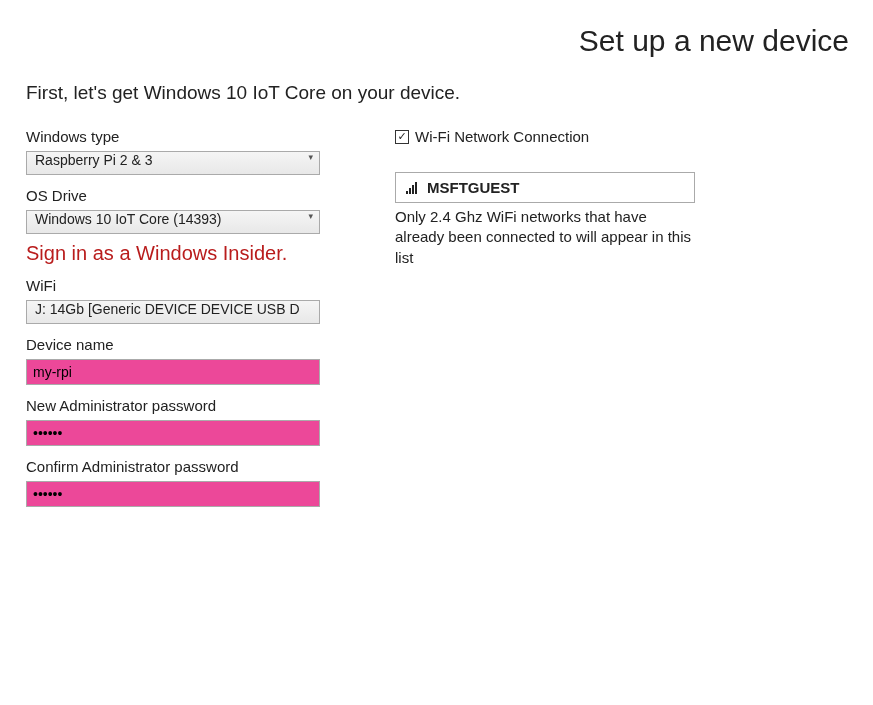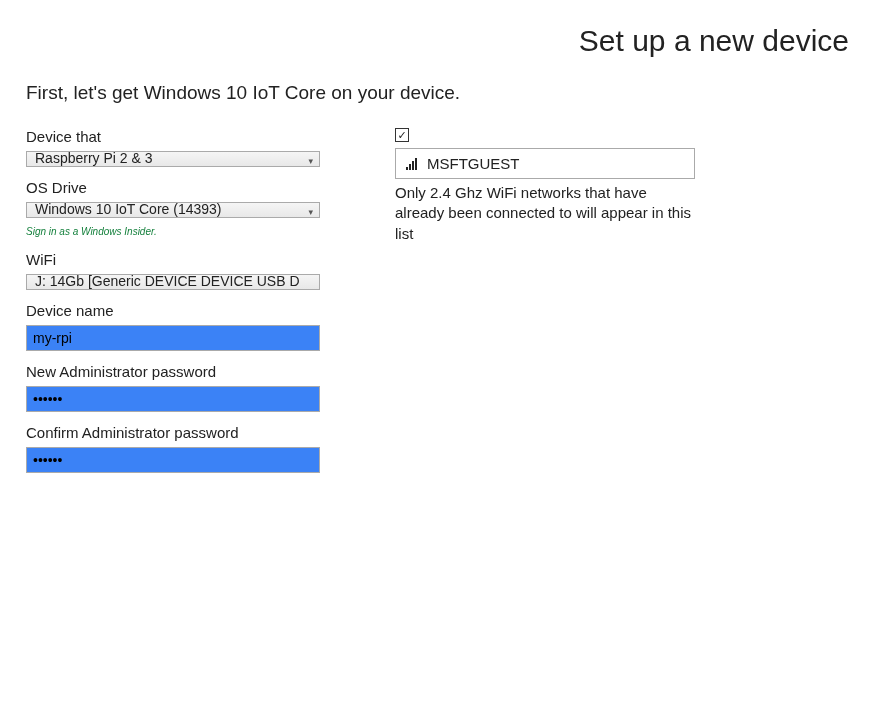--- a/index.html
+++ b/index.html
@@ -40,77 +40,77 @@
     .field-label {
       font-size: 15px;
       margin-bottom: 6px;
       margin-top: 12px;
     }
     .field-label:first-child {
       margin-top: 0;
     }
     .select {
       display: flex;
-      align-items: flex-end;
+      align-items: flex-start;
       justify-content: space-between;
       width: 294px;
-      height: 16px;
+      height: 24px;
       padding: 0 6px 0 8px;
       font-size: 14px;
       border: 1px solid #aaa;
       background: linear-gradient(#f5f5f5, #e8e8e8);
       cursor: pointer;
       white-space: nowrap;
       overflow: hidden;
     }
     .select .chev {
       font-size: 9px;
       color: #555;
       flex-shrink: 0;
       margin-left: 6px;
     }
     .text-input {
       width: 294px;
       height: 26px;
       padding: 0 6px;
       font-size: 14px;
       border: 1px solid #aaa;
-      background: #3b82f6;
+      background: #ec4899;
       font-family: inherit;
     }
     .link {
       display: inline-block;
-      color: #15803d;
-      font-size: 10px;
+      color: #b91c1c;
+      font-size: 20px;
       margin-top: 8px;
       cursor: pointer;
-      font-style: italic;
     }
     .checkbox-row {
       display: flex;
       align-items: center;
       gap: 6px;
       font-size: 15px;
     }
     .checkbox {
       width: 14px;
       height: 14px;
       border: 1px solid #333;
       display: flex;
       align-items: center;
       justify-content: center;
       font-size: 11px;
       line-height: 1;
       cursor: pointer;
       flex-shrink: 0;
     }
     .wifi-list {
-      margin-top: 6px;
+      margin-top: 27px;
       border: 1px solid #aaa;
       width: 300px;
+      font-weight: bold;
     }
     .wifi-item {
       display: flex;
       align-items: center;
       gap: 10px;
       padding: 6px 10px;
       font-size: 15px;
       cursor: pointer;
     }
     .wifi-icon {
@@ -152,21 +152,21 @@
     }
   </style>
 </head>
 <body>
 
 <h1>Set up a new device</h1>
 <div class="subtitle">First, let's get Windows 10 IoT Core on your device.</div>
 
 <div class="columns">
   <div class="col-left">
-    <div class="field-label">Device that</div>
+    <div class="field-label">Windows type</div>
     <div class="select">
       <span>Raspberry Pi 2 &amp; 3</span>
       <span class="chev">▾</span>
     </div>
 
     <div class="field-label">OS Drive</div>
     <div class="select">
       <span>Windows 10 IoT Core (14393)</span>
       <span class="chev">▾</span>
     </div>
@@ -184,20 +184,21 @@
     <div class="field-label">New Administrator password</div>
     <input class="text-input" type="text" value="••••••" style="">
 
     <div class="field-label">Confirm Administrator password</div>
     <input class="text-input" type="text" value="••••••" style="">
   </div>
 
   <div class="col-right">
     <div class="checkbox-row">
       <div class="checkbox">✓</div>
+      <span>Wi-Fi Network Connection</span>
     </div>
 
     <div class="wifi-list">
       <div class="wifi-item">
         <span class="wifi-icon">
           <span class="bar b1"></span>
             <span class="bar b2"></span>
             <span class="bar b3"></span>
             <span class="bar b4"></span>
         </span>

